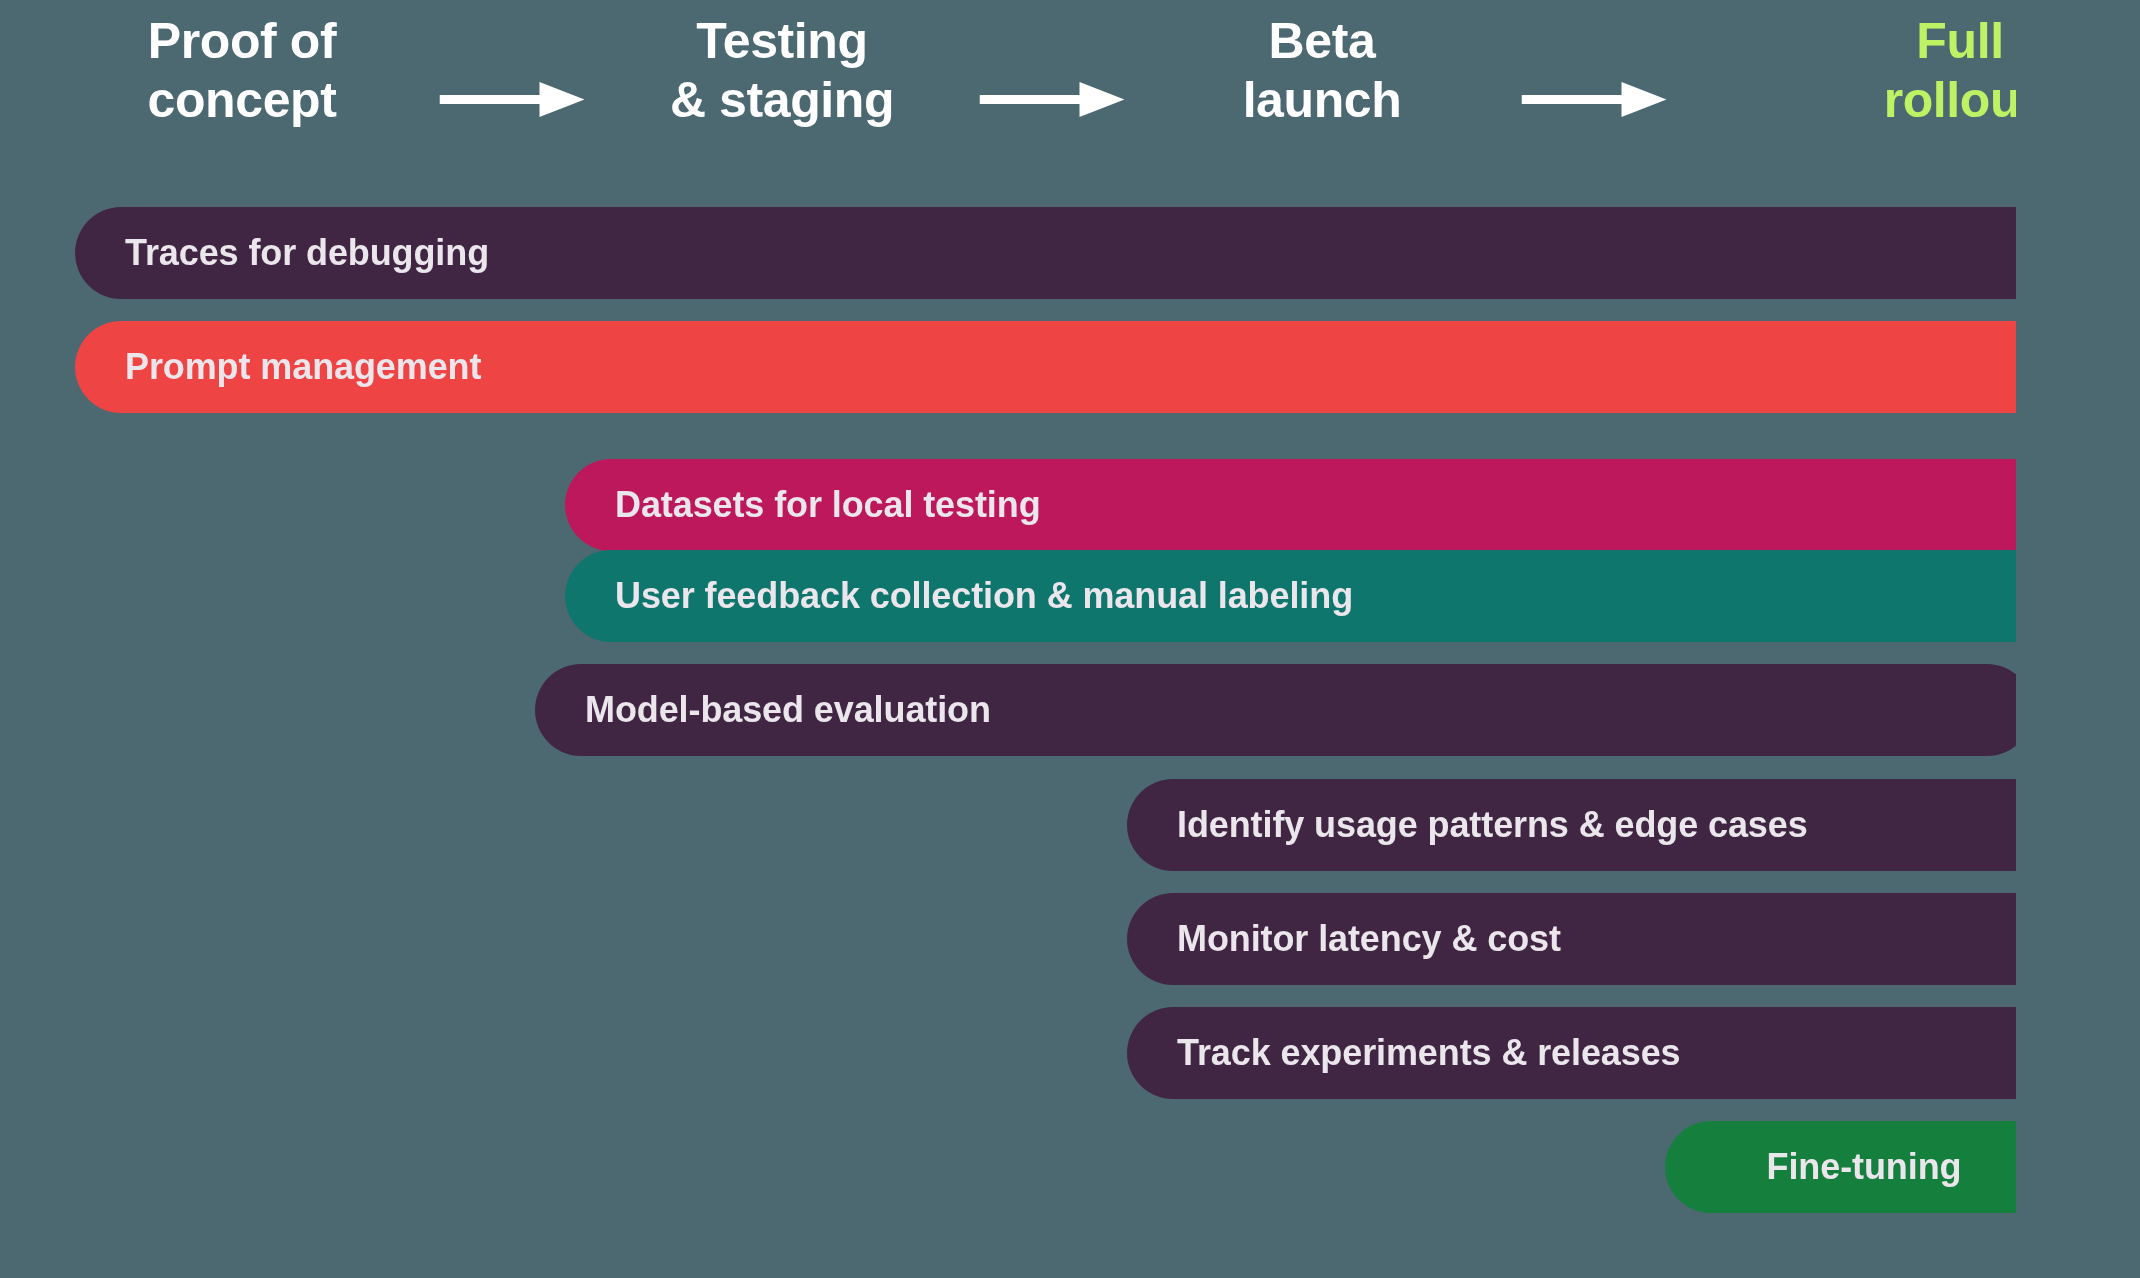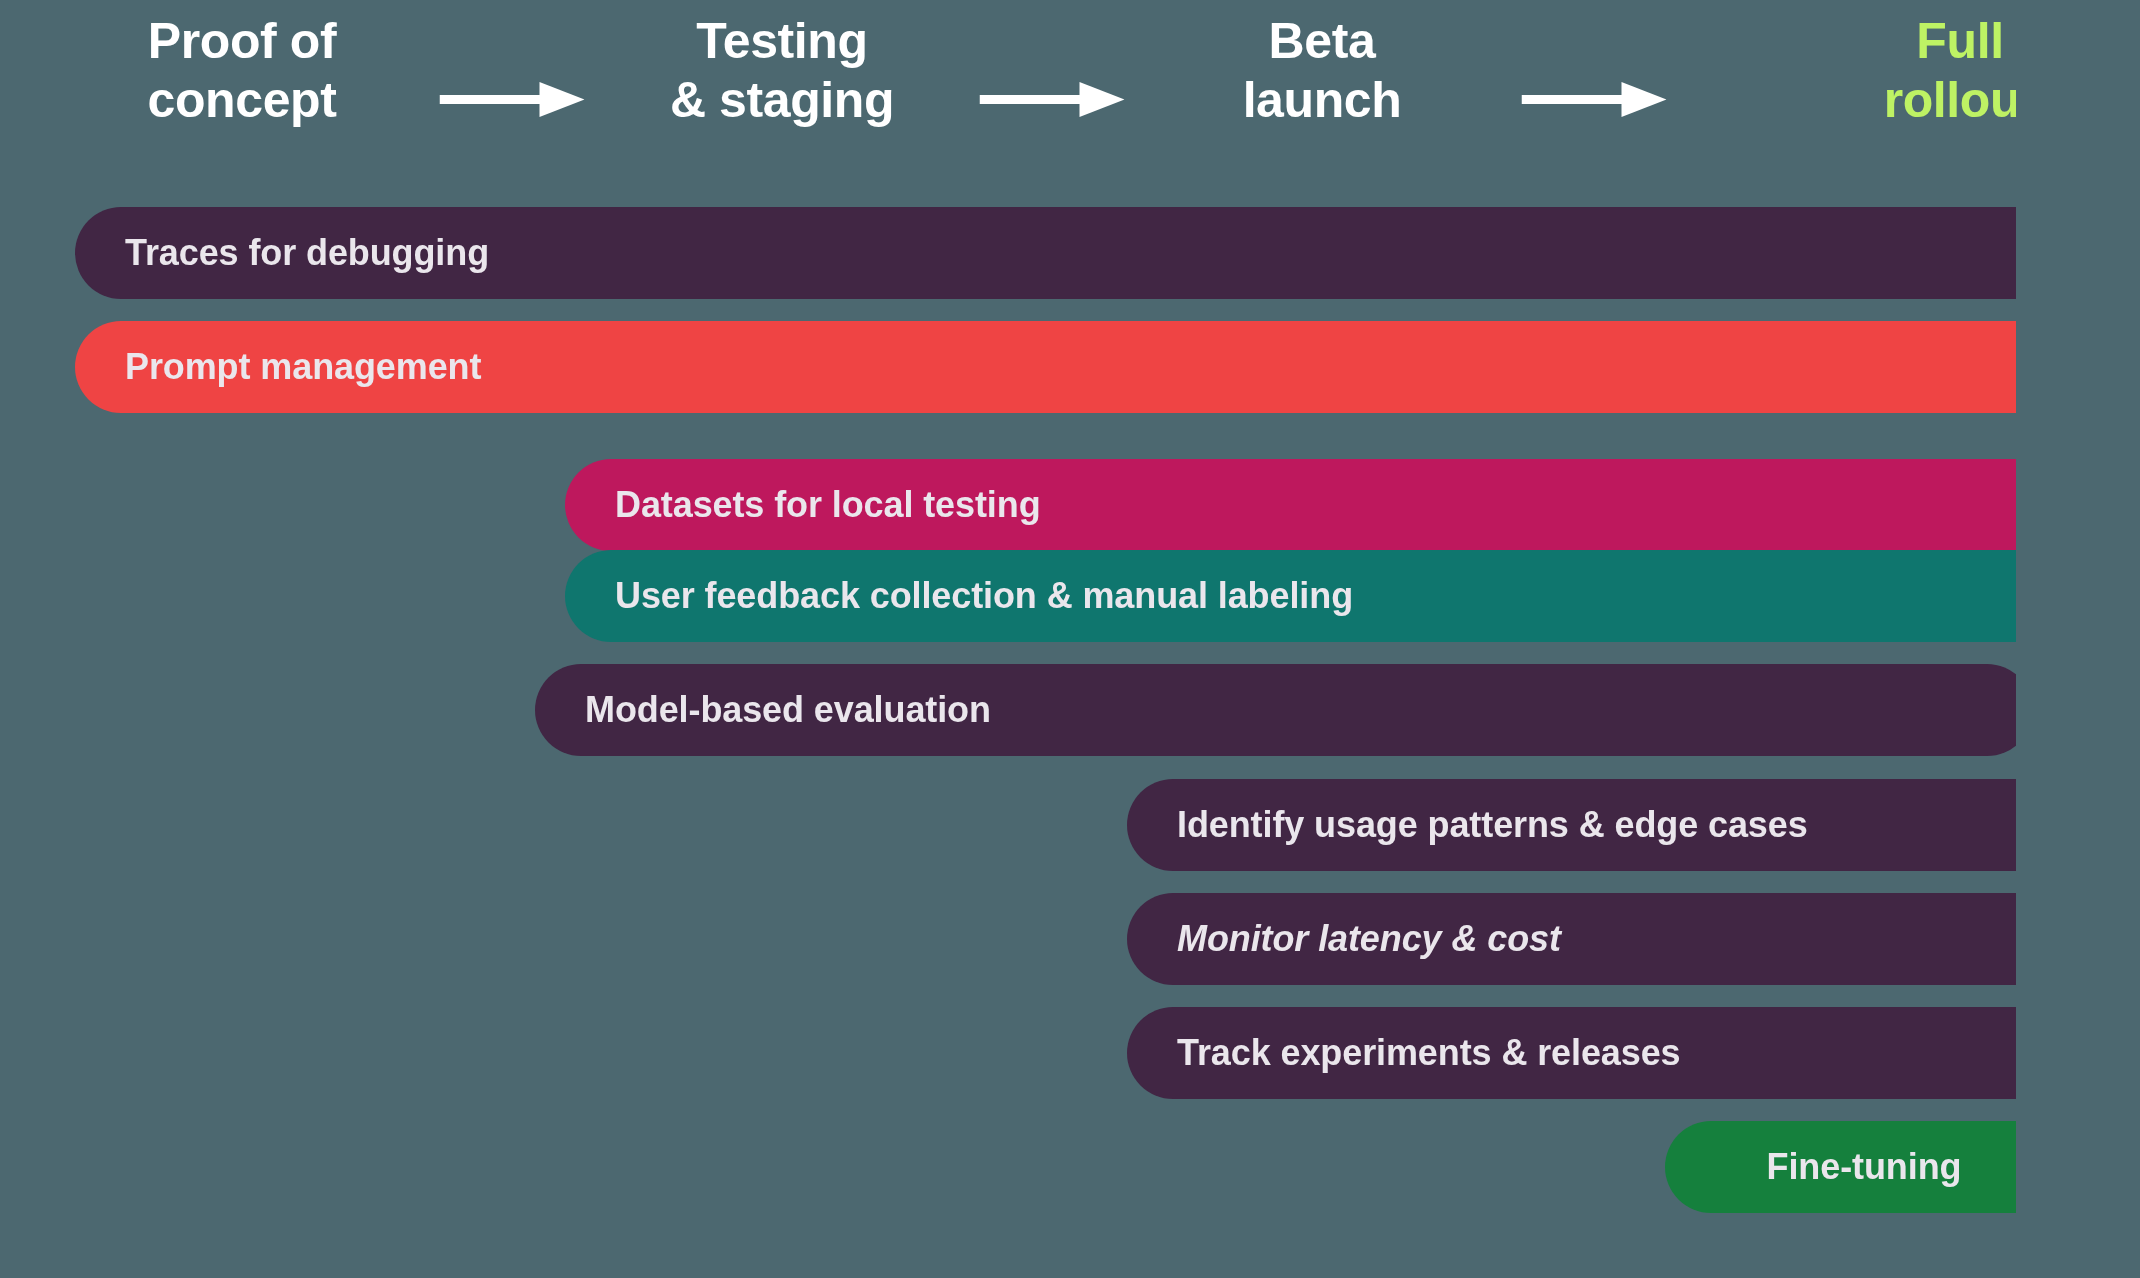--- a/index.html
+++ b/index.html
@@ -115,21 +115,21 @@
       </div>
       <div class="pill align-left" style="left: 565px; top: 550px; width: 1498px; background: #0f766e;">
         <span class="pill-label" style="color: rgb(234, 230, 236);">User feedback collection &amp; manual labeling</span>
       </div>
       <div class="pill align-left" style="left: 535px; top: 664px; width: 1498px; background: rgb(65, 38, 68);">
         <span class="pill-label" style="color: rgb(234, 230, 236);">Model-based evaluation</span>
       </div>
       <div class="pill align-left" style="left: 1127px; top: 779px; width: 936px; background: rgb(65, 38, 68);">
         <span class="pill-label" style="color: rgb(234, 230, 236);">Identify usage patterns &amp; edge cases</span>
       </div>
-      <div class="pill align-left" style="left: 1127px; top: 893px; width: 936px; background: rgb(65, 38, 68); font-style: italic;">
+      <div class="pill align-left" style="left: 1127px; top: 893px; width: 936px; background: rgb(65, 38, 68);">
         <span class="pill-label" style="color: rgb(234, 230, 236);">Monitor latency &amp; cost</span>
       </div>
       <div class="pill align-left" style="left: 1127px; top: 1007px; width: 936px; background: rgb(65, 38, 68);">
         <span class="pill-label" style="color: rgb(234, 230, 236);">Track experiments &amp; releases</span>
       </div>
       <div class="pill align-center" style="left: 1665px; top: 1121px; width: 398px; background: #15803d;">
         <span class="pill-label" style="color: rgb(234, 230, 236);">Fine-tuning</span>
       </div>
     </div>
 

